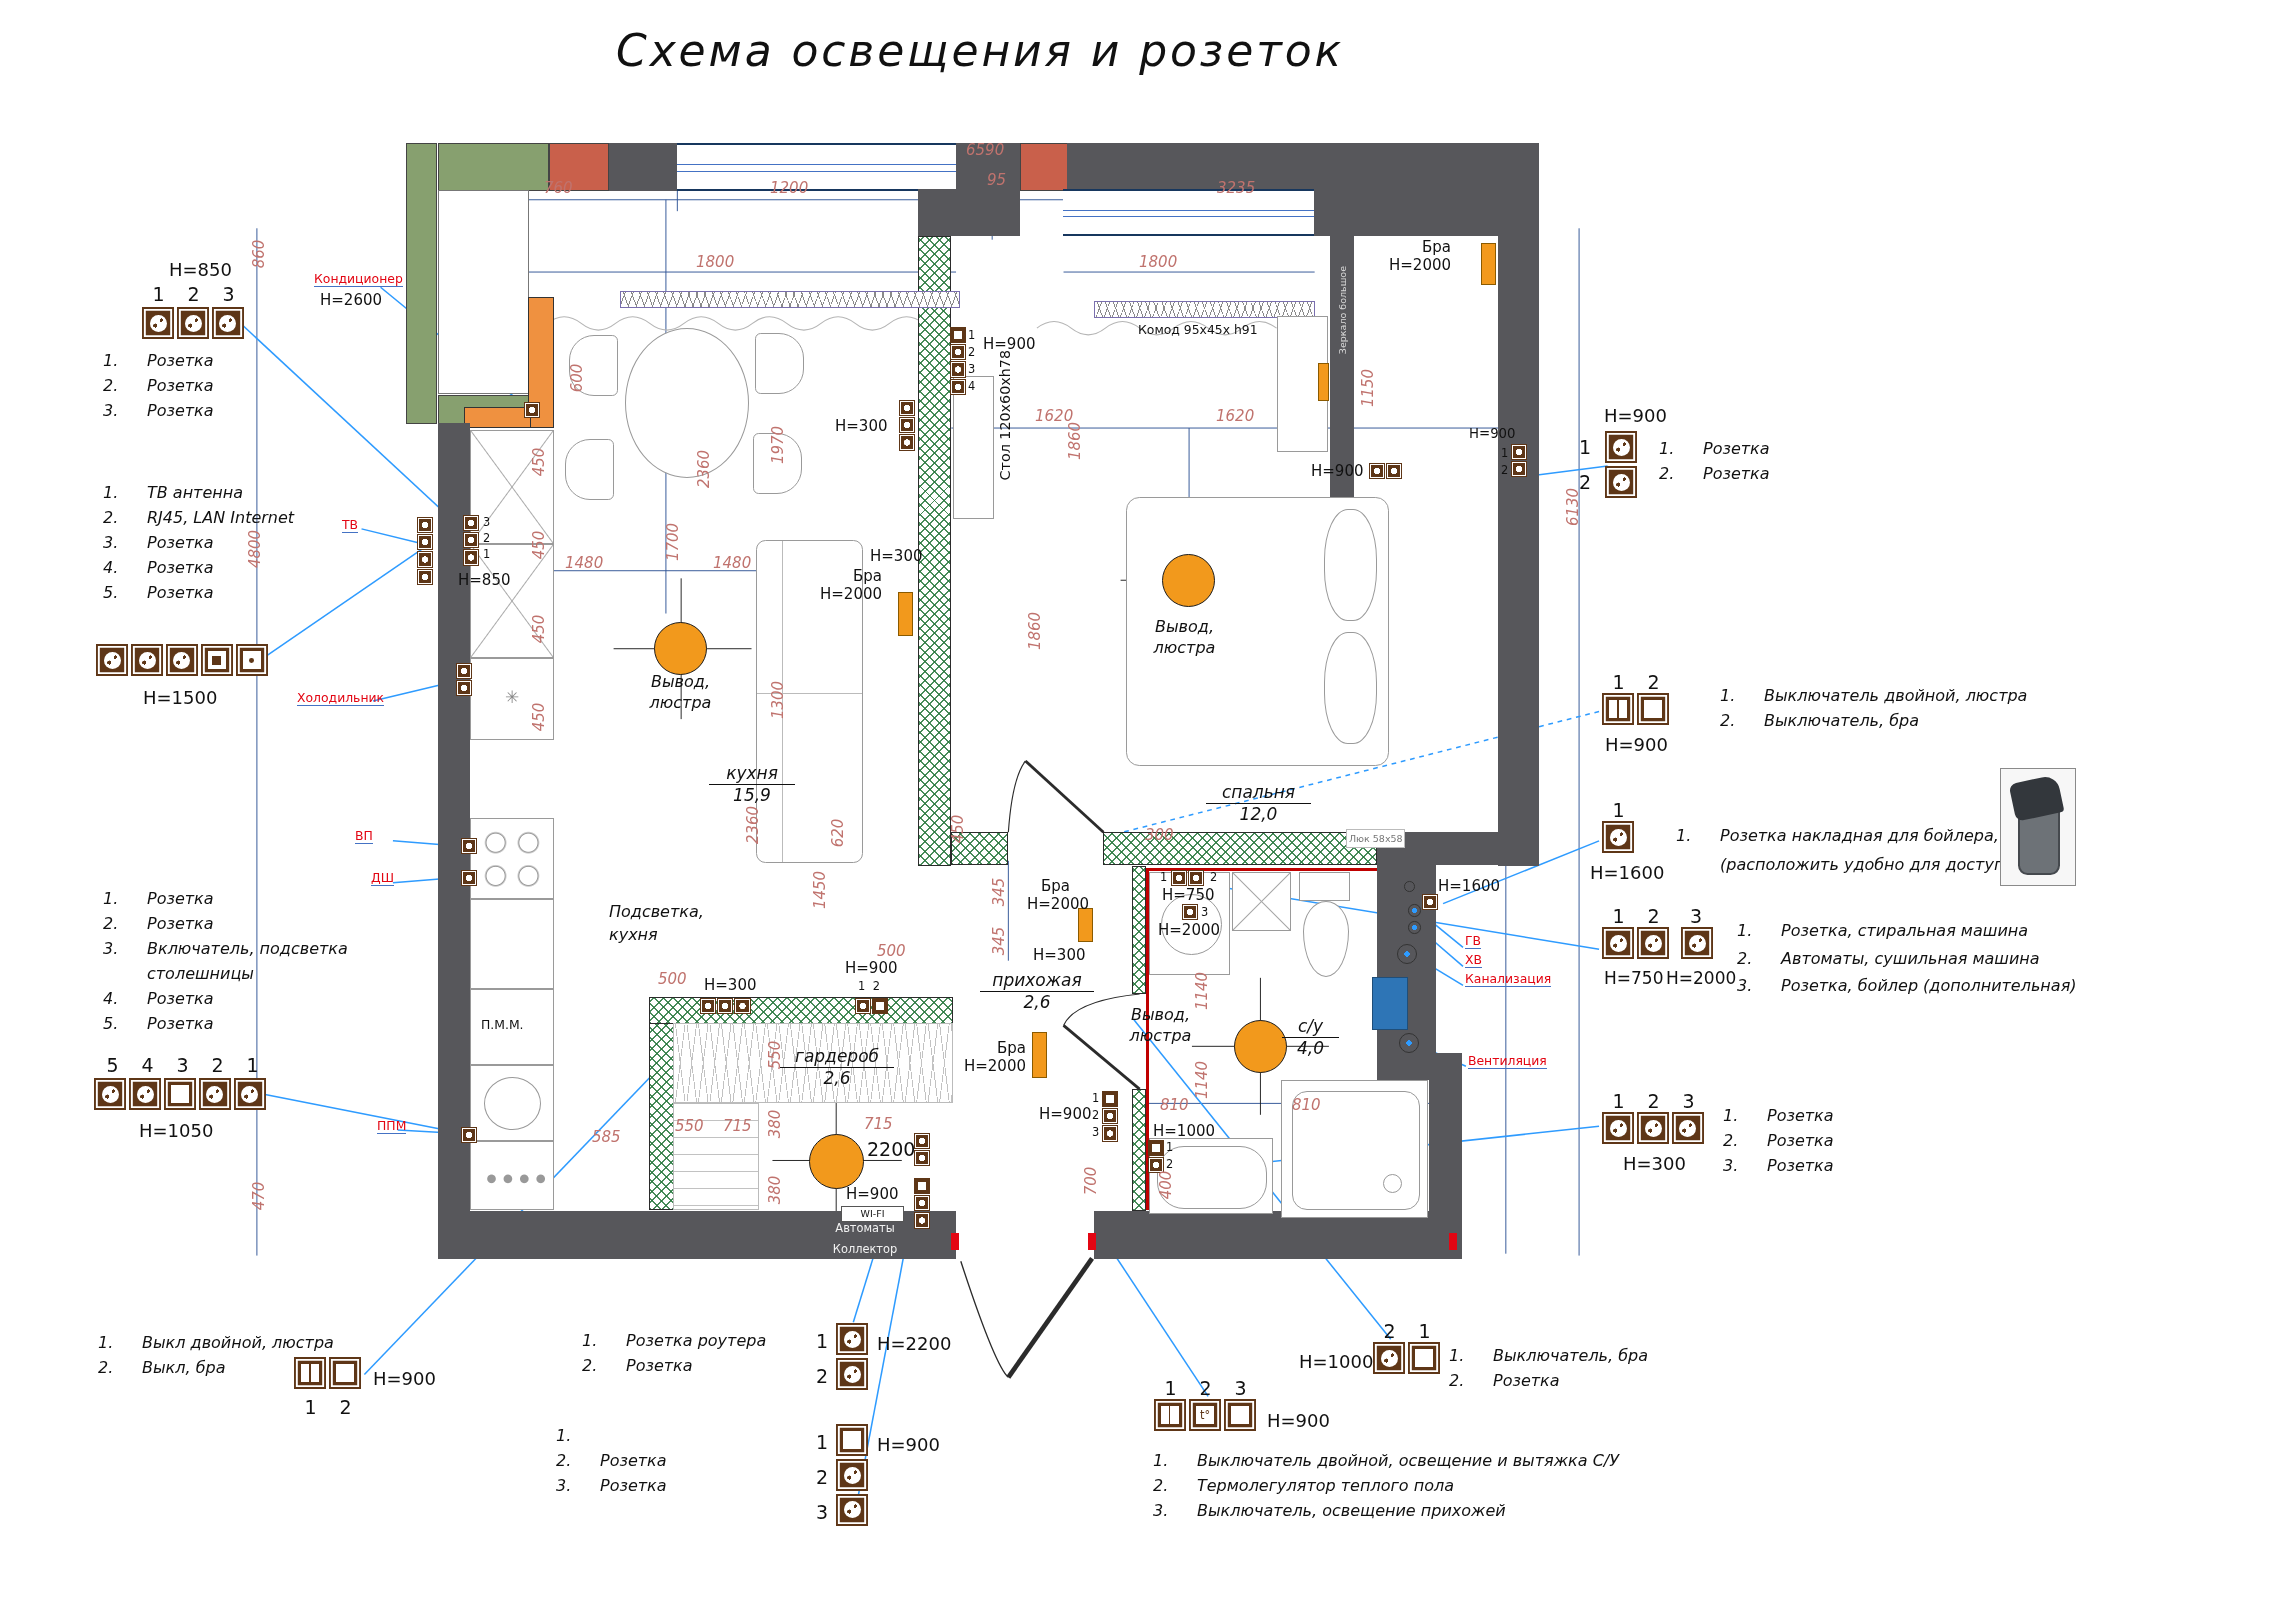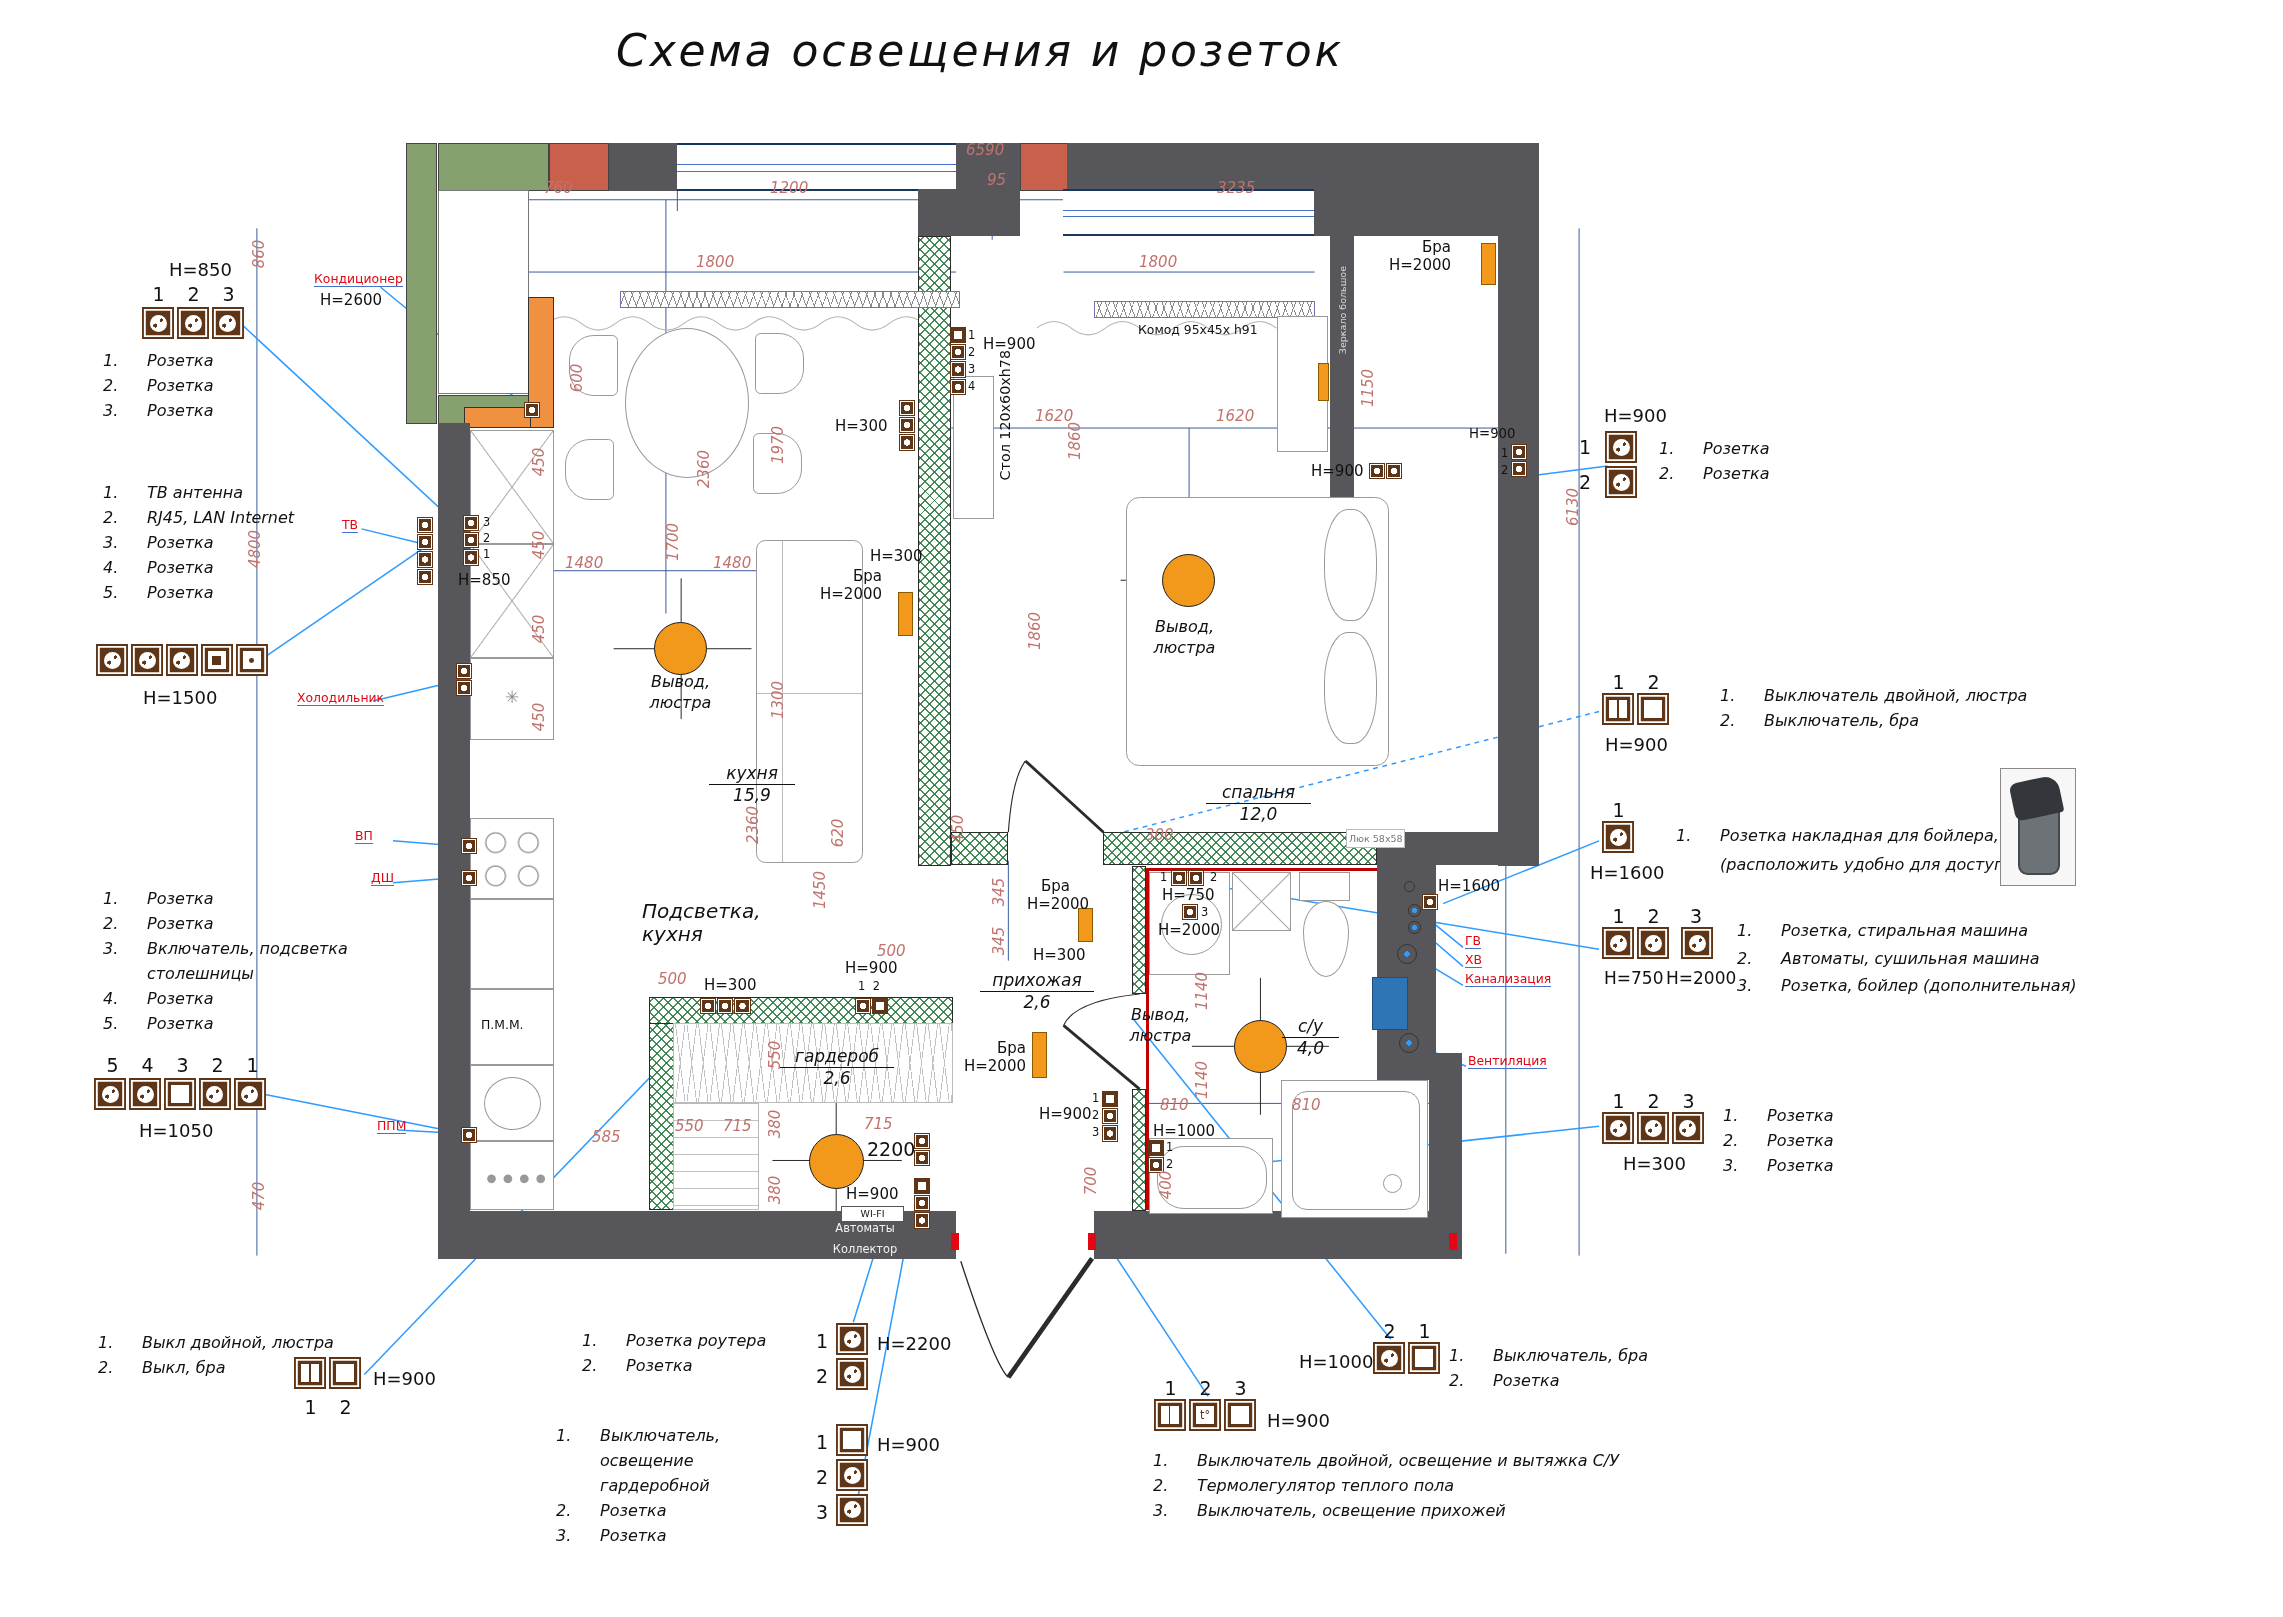--- a/index.html
+++ b/index.html
@@ -264,21 +264,21 @@
   <div class="bra" style="left:1078px;top:908px;width:15px;height:34px"></div>
   <div class="hl" style="left:1027px;top:877px;text-align:center;width:57px"><span>Бра</span><br><span>H=2000</span></div>
   <div class="hl" style="left:1033px;top:946px">H=300</div>
   <div class="bra" style="left:1032px;top:1032px;width:15px;height:46px"></div>
   <div class="hl" style="left:959px;top:1039px;text-align:right;width:67px"><span>Бра</span><br><span>H=2000</span></div>
 
   <div class="room" style="left:709px;top:763px;width:86px">
     <div class="rn">кухня</div>
       <div class="ra">15,9</div>
   </div>
-  <div class="tinyn" style="left:642px;top:900px;font-style:italic;font-size:20px;line-height:23px"><span>Подсветка,</span><br><span>кухня</span></div>
+  <div class="tinyn" style="left:609px;top:900px;font-style:italic;font-size:16px;line-height:23px"><span>Подсветка,</span><br><span>кухня</span></div>
   <div class="room" style="left:1206px;top:782px;width:105px">
     <div class="rn">спальня</div>
       <div class="ra">12,0</div>
   </div>
   <div class="room" style="left:780px;top:1046px;width:114px">
     <div class="rn">гардероб</div>
       <div class="ra">2,6</div>
   </div>
   <div class="room" style="left:980px;top:970px;width:114px">
     <div class="rn">прихожая</div>
@@ -636,21 +636,20 @@
       </div>
     <div class="c">
         <div class="soc"></div>
       </div>
   </div>
   <div class="hl" style="left:877px;top:1333px;font-size:18px">H=2200</div>
 
   <div class="lg-list" style="left:556px;top:1423px;width:252px">
     <div class="lrow">
         <span class="n">1.</span>
-        <span>Выключатель, освещение гардеробной</span>
       </div>
     <div class="lrow">
         <span class="n">2.</span>
         <span>Розетка</span>
       </div>
     <div class="lrow">
         <span class="n">3.</span>
         <span>Розетка</span>
       </div>
   </div>

